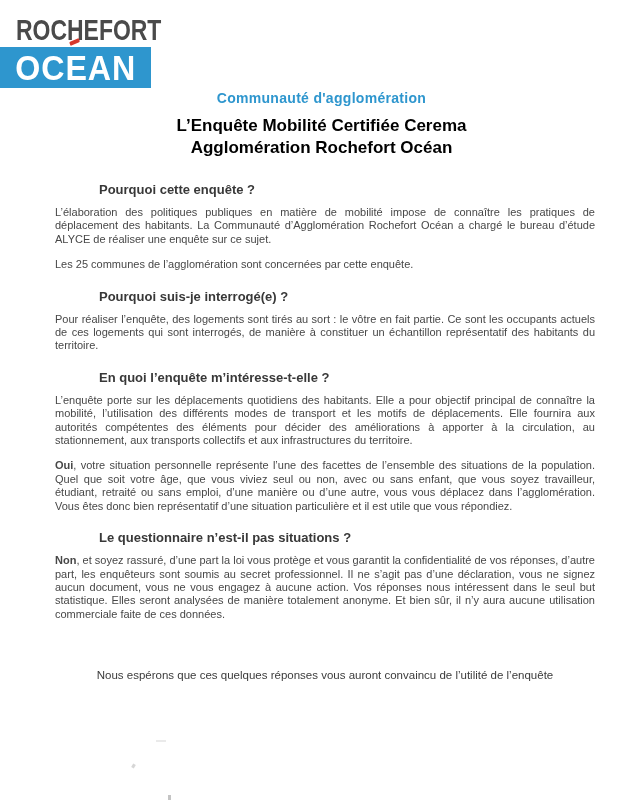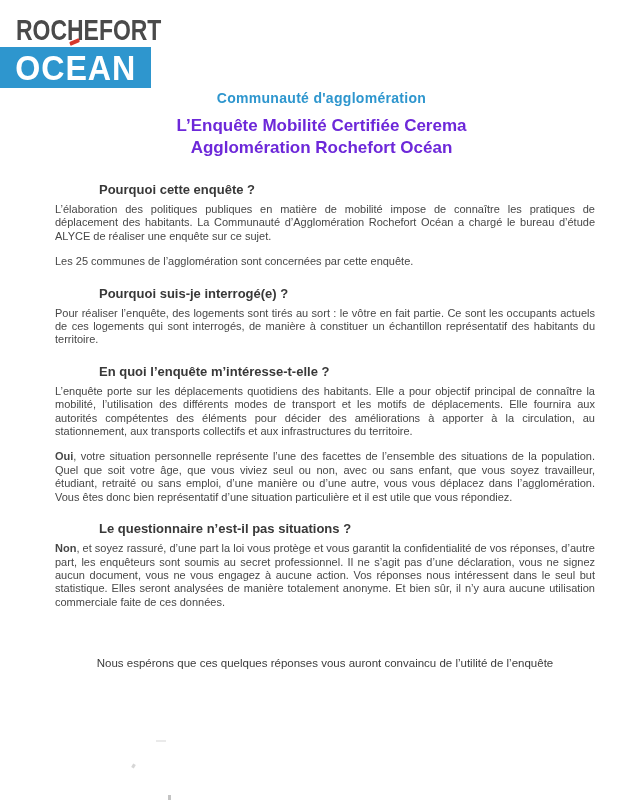--- a/index.html
+++ b/index.html
@@ -73,21 +73,21 @@
     color: #2e96ce;
     letter-spacing: 0.3px;
     align-self: center;
   }
 
   
   .doc-title {
     margin-top: 9px;
     text-align: center;
     font-weight: bold;
-    color: #6d28d9;
+    color: #000000;
     font-size: 17px;
     line-height: 22px;
   }
 
   
   .content {
     padding: 0 48px 0 55px;
   }
   .sections { margin-top: 23px; }
   .sec-heading {
@@ -97,20 +97,21 @@
     margin: 17px 0 6px 0;
     padding-left: 44px;
   }
   .sections .section:first-child .sec-heading { margin-top: 0; }
   .para {
     font-size: 11px;
     line-height: 13.4px;
     text-align: justify;
     color: #474747;
     margin-bottom: 12px;
+    margin-top: 9px;
   }
   .para .lead { font-weight: bold; }
 
   
   .footer-note {
     margin-top: 46px;
     text-align: center;
     font-weight: normal;
     font-size: 11.5px;
     line-height: 17px;

